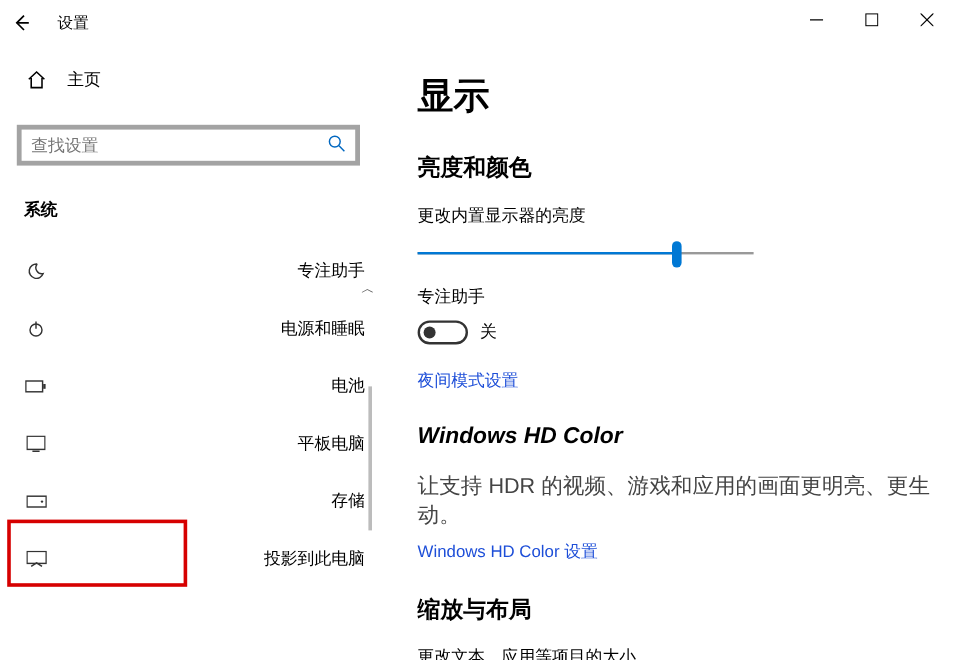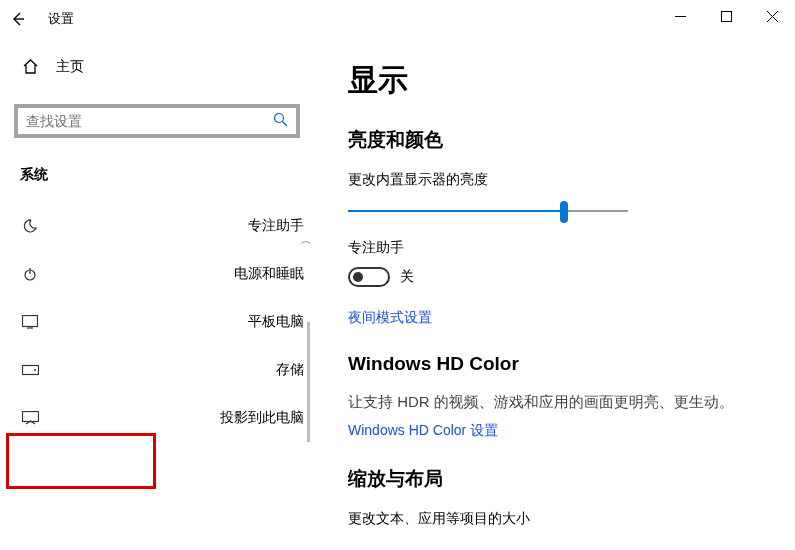--- a/index.html
+++ b/index.html
@@ -130,21 +130,21 @@
     font-size: 19px;
     font-weight: 600;
     margin-top: 26px;
   }
   .body-text {
     font-size: 14px;
     margin-top: 18px;
     color: #000;
   }
   .muted-text {
-    font-size: 15px;
+    font-size: 18px;
     margin-top: 18px;
     color: #444;
   }
   .link {
     color: #1d4ed8;
     font-size: 14px;
     margin-top: 10px;
     display: inline-block;
     cursor: pointer;
   }
@@ -263,20 +263,29 @@
         <span class="icon">
             <svg width="16" height="16" viewBox="0 0 16 16">
               <circle cx="8" cy="9" r="5" stroke="#333" stroke-width="1.2" fill="none"></circle>
               <line x1="8" y1="2" x2="8" y2="8" stroke="#333" stroke-width="1.2"></line>
             </svg>
           </span>
         <span class="label">电源和睡眠</span>
       </div>
       <div class="nav-item">
         <span class="icon">
+            <svg width="18" height="12" viewBox="0 0 18 12">
+              <rect x="0.5" y="1.5" width="14" height="9" stroke="#333" stroke-width="1.2" fill="none"></rect>
+              <rect x="15" y="4" width="2" height="4" fill="#333"></rect>
+            </svg>
+          </span>
+        <span class="label">电池</span>
+      </div>
+      <div class="nav-item">
+        <span class="icon">
             <svg width="16" height="14" viewBox="0 0 16 14">
               <rect x="0.5" y="0.5" width="15" height="11" stroke="#333" stroke-width="1.2" fill="none"></rect>
               <line x1="5" y1="13" x2="11" y2="13" stroke="#333" stroke-width="1.2"></line>
             </svg>
           </span>
         <span class="label">平板电脑</span>
       </div>
       <div class="nav-item">
         <span class="icon">
             <svg width="17" height="12" viewBox="0 0 17 12">
@@ -320,20 +329,20 @@
 
     <div class="body-text">专注助手</div>
     <div class="toggle-row">
       <div class="toggle">
         <div class="toggle-knob"></div>
       </div>
       <div class="toggle-label">关</div>
     </div>
     <div class="link" style="margin-top:22px;">夜间模式设置</div>
 
-    <div class="sub-hdr" style="">Windows HD Color</div>
+    <div class="sub-hdr" style="font-style:italic;">Windows HD Color</div>
     <div class="muted-text">让支持 HDR 的视频、游戏和应用的画面更明亮、更生动。</div>
     <div class="link">Windows HD Color 设置</div>
 
     <div class="sub-hdr" style="">缩放与布局</div>
     <div class="body-text">更改文本、应用等项目的大小</div>
   </div>
 </div>
 
 </body></html>

